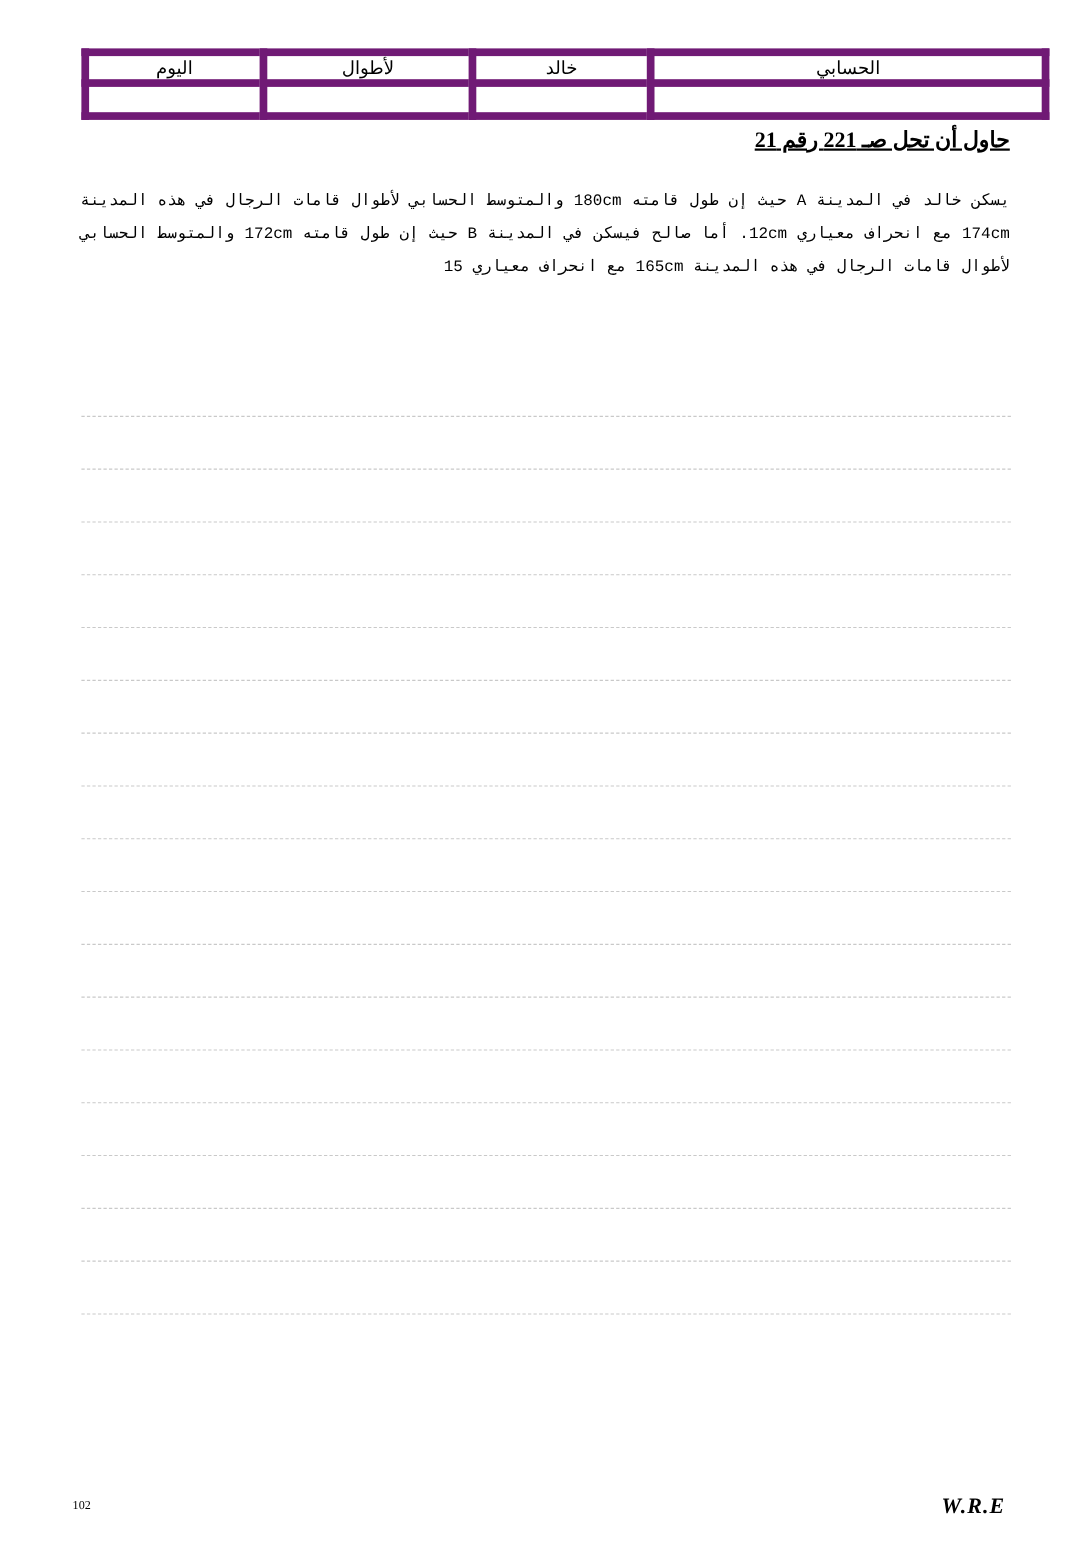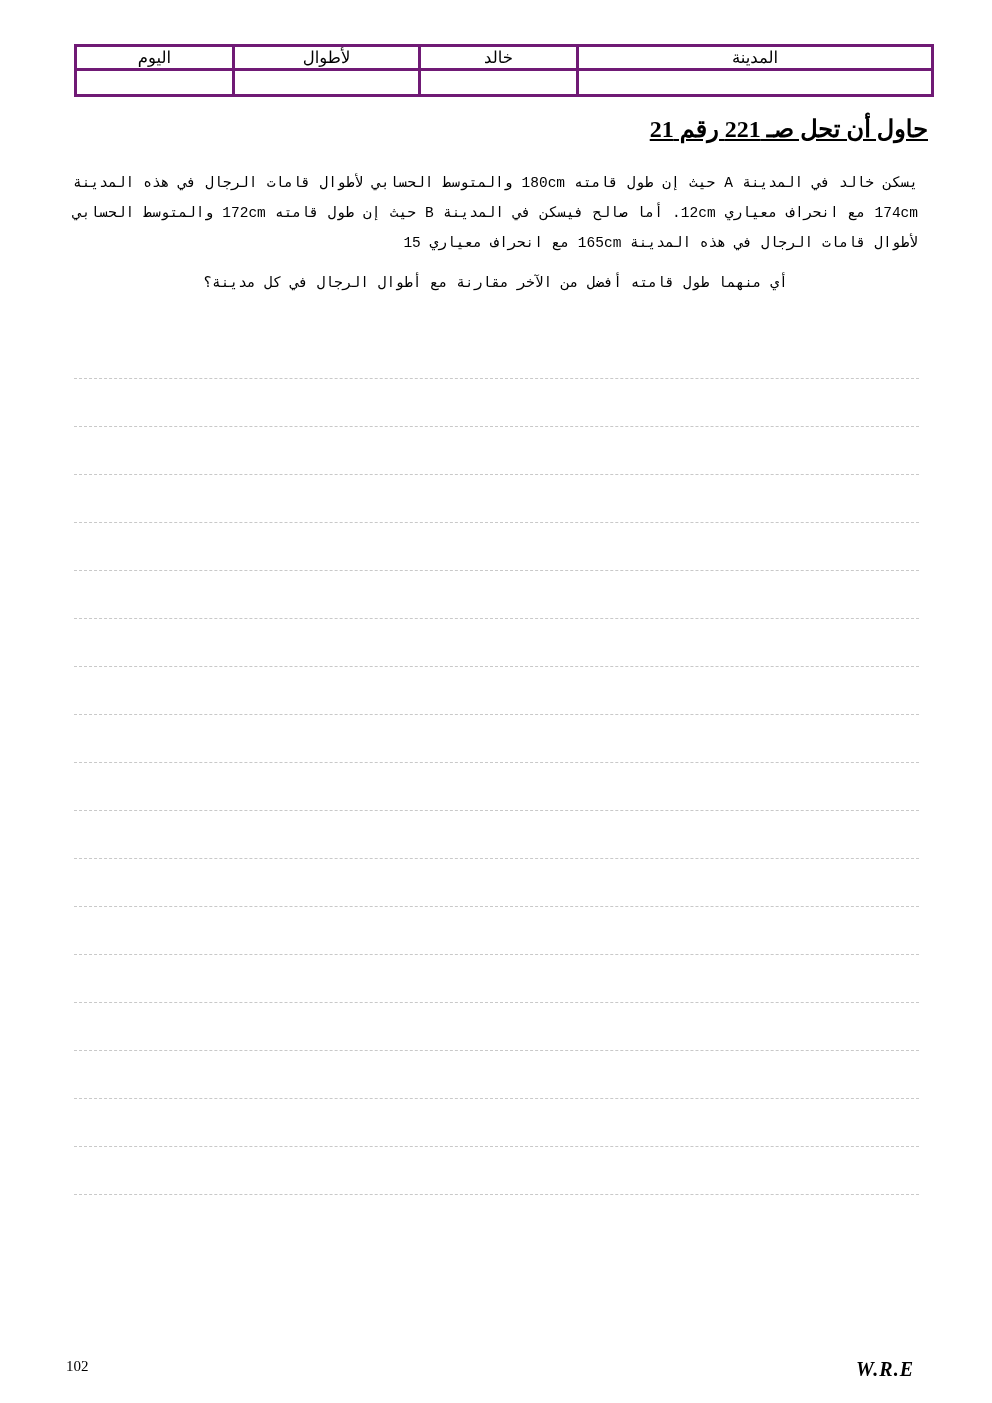--- a/index.html
+++ b/index.html
@@ -28,41 +28,41 @@
   .header-table {
     position: absolute;
     top: 44px;
     left: 74px;
     width: 845px;
     border-collapse: collapse;
     table-layout: fixed;
     direction: rtl;
   }
   .header-table td {
-    border: 3px solid #701a75;
+    border: 7px solid #701a75;
     height: 21px;
     text-align: center;
     vertical-align: middle;
     font-size: 16.5px;
     font-family: "Liberation Serif", serif;
     padding: 0;
     line-height: 19px;
   }
   .col-day     { width: 155px; }
   .col-date    { width: 183px; }
   .col-period  { width: 155px; }
   .col-subject { width: 352px; }
   .header-table tr.blank td { height: 23px; }
 
   
   .title {
     position: absolute;
     top: 115px;
-    right: 64px;
-    font-size: 24px;
+    right: 74px;
+    font-size: 20px;
     font-weight: bold;
     text-decoration: underline;
     direction: rtl;
     white-space: nowrap;
     font-family: "Liberation Serif", serif;
   }
 
   
   .question {
     position: absolute;
@@ -95,21 +95,21 @@
     height: 0;
     border-top: 1px dashed #c9c9c9;
     margin-bottom: 47px;
   }
 
   
   .footer-left {
     position: absolute;
     bottom: 28px;
     left: 66px;
-    font-size: 15px;
+    font-size: 11px;
     font-family: "Liberation Serif", serif;
     direction: ltr;
   }
   .footer-center {
     position: absolute;
     bottom: 28px;
     left: 0;
     width: 992px;
     text-align: center;
     font-size: 15px;
@@ -129,39 +129,38 @@
   }
 </style>
 </head>
 <body>
 
 <div class="page">
 
   <table class="header-table">
     <tbody>
       <tr>
-        <td class="col-subject">المدينة</td>
+        <td class="col-subject">الحسابي</td>
         <td class="col-period">خالد</td>
         <td class="col-date">لأطوال</td>
         <td class="col-day">اليوم</td>
       </tr>
       <tr class="blank">
         <td class="col-subject"></td>
         <td class="col-period"></td>
         <td class="col-date"></td>
         <td class="col-day"></td>
       </tr>
     </tbody>
   </table>
 
   <div class="title">حاول أن تحل صـ 221 رقم 21</div>
 
   <div class="question">
     <p>يسكن خالد في المدينة A حيث إن طول قامته 180cm والمتوسط الحسابي لأطوال قامات الرجال في هذه المدينة 174cm مع انحراف معياري 12cm. أما صالح فيسكن في المدينة B حيث إن طول قامته 172cm والمتوسط الحسابي لأطوال قامات الرجال في هذه المدينة 165cm مع انحراف معياري 15</p>
-    <p class="q-line2">أي منهما طول قامته أفضل من الآخر مقارنة مع أطوال الرجال في كل مدينة؟</p>
   </div>
 
   <div class="lines">
     <div class="rule"></div>
     <div class="rule"></div>
     <div class="rule"></div>
     <div class="rule"></div>
     <div class="rule"></div>
     <div class="rule"></div>
     <div class="rule"></div>

